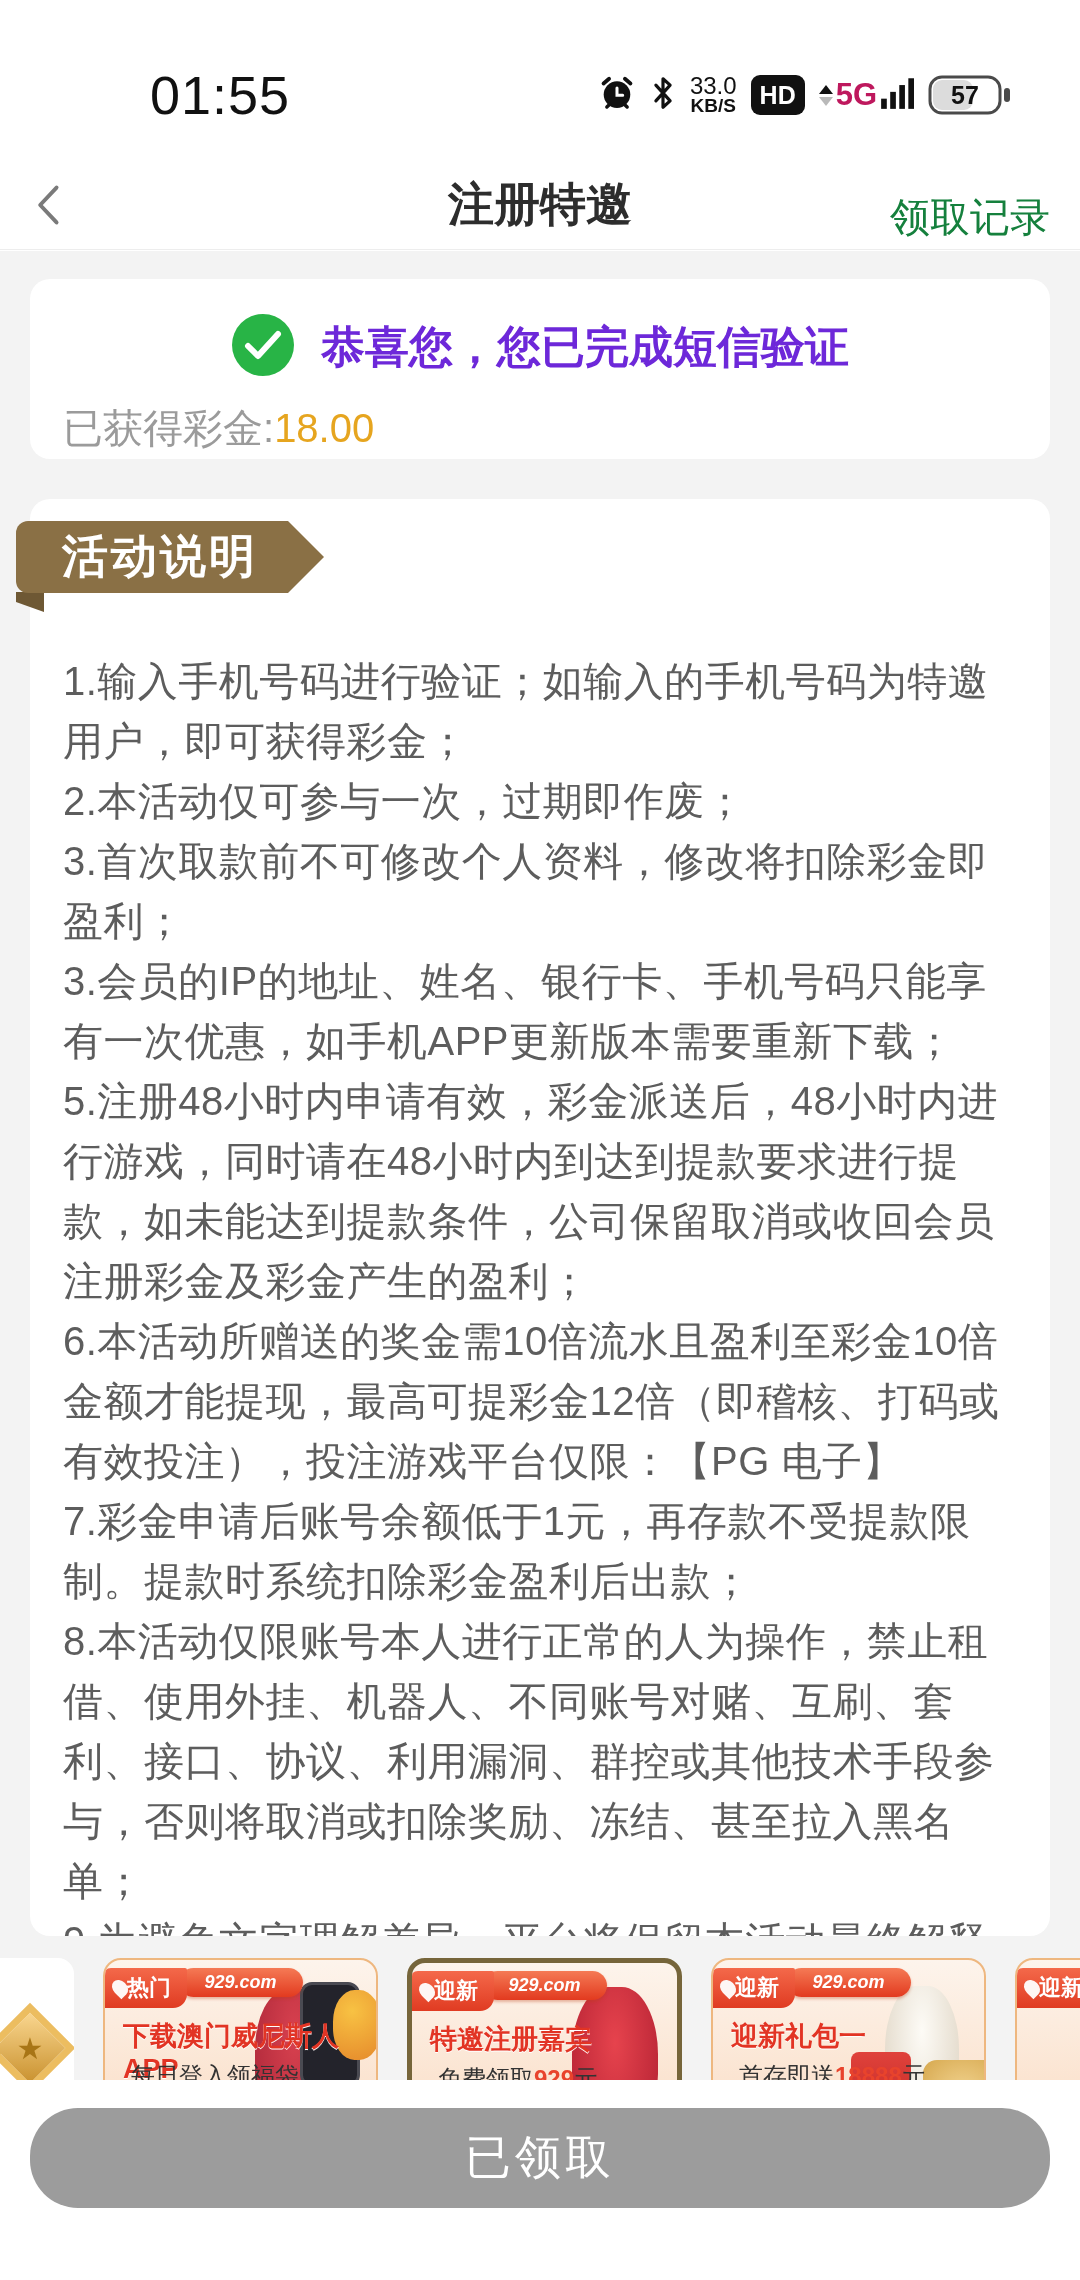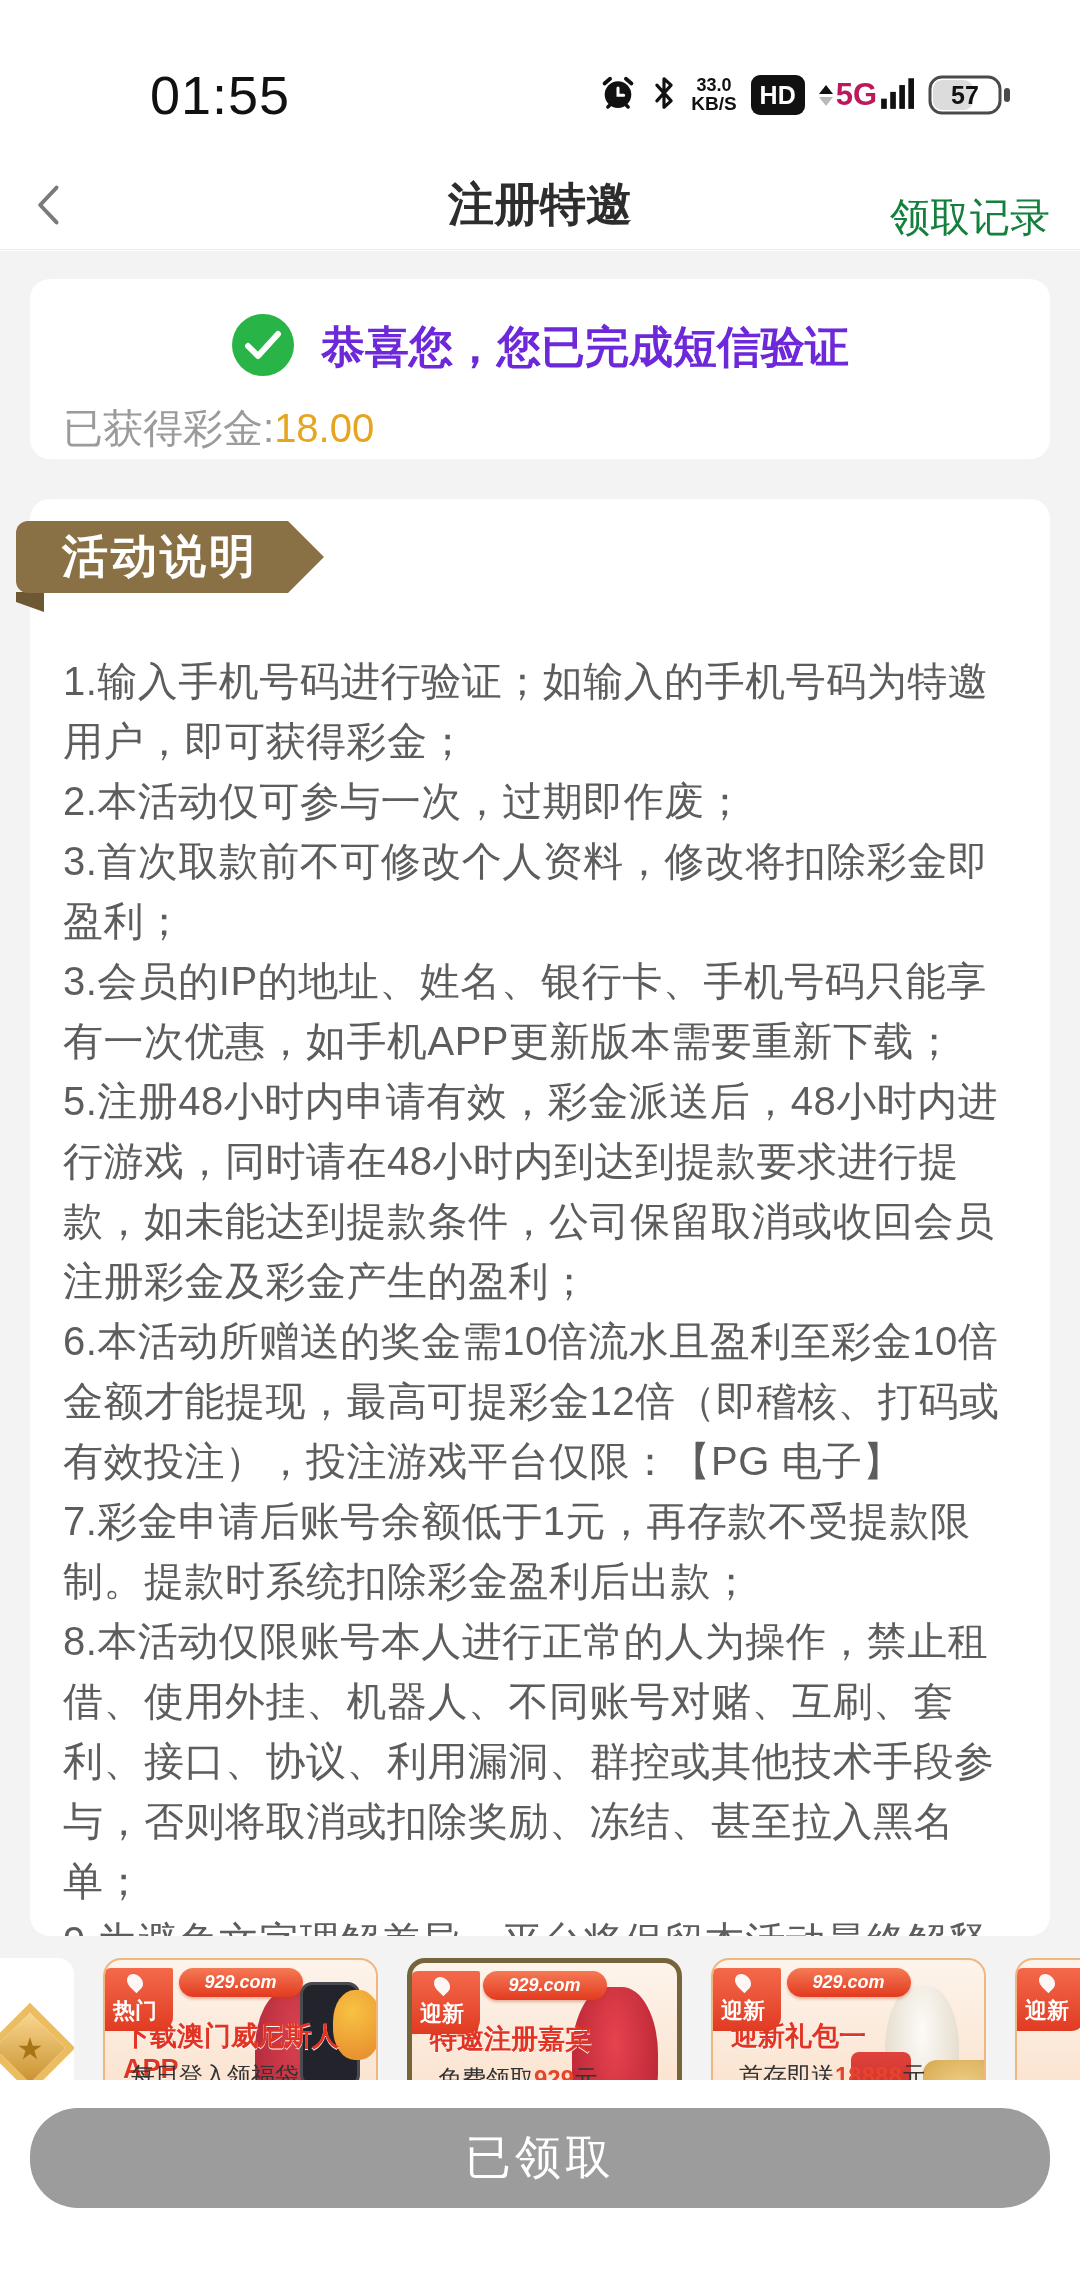--- a/index.html
+++ b/index.html
@@ -6,21 +6,21 @@
   html,body { width:1080px; height:2280px; }
   body { font-family: "Liberation Sans", "DejaVu Sans", sans-serif; }
   #screen { position:relative; width:1080px; height:2280px; background:#fff; overflow:hidden; }
 
   
   .statusbar { position:absolute; top:0; left:0; width:100%; height:160px; background:#fff;
     display:flex; align-items:center; justify-content:space-between; padding:30px 68px 0 150px; }
   .sb-time { font-size:54px; font-weight:500; color:#111; letter-spacing:1px; }
   .sb-icons { display:flex; align-items:center; gap:14px; }
   .sb-speed { display:flex; flex-direction:column; align-items:center; line-height:0.95; color:#111; }
-  .sb-speed .v { font-size:18px; font-weight:700; }
+  .sb-speed .v { font-size:24px; font-weight:400; }
   .sb-speed .u { font-size:19px; font-weight:700; }
   .sb-hd { width:54px; height:40px; background:#111; border-radius:9px; color:#fff;
     display:flex; align-items:center; justify-content:center; font-size:25px; font-weight:800; }
   .sb-net { display:flex; align-items:center; gap:3px; }
   .sb-arrows { display:flex; flex-direction:column; gap:3px; align-items:center; }
   .arr-up { width:0;height:0;border-left:7px solid transparent;border-right:7px solid transparent;border-bottom:9px solid #111; }
   .arr-dn { width:0;height:0;border-left:7px solid transparent;border-right:7px solid transparent;border-top:9px solid #b9b9b9; }
   .sb-5g { font-size:31px; font-weight:700; color:#be185d; }
 
   
@@ -56,23 +56,23 @@
   .banner-row { position:absolute; left:0; top:1707px; width:1200px; height:215px;
     display:flex; gap:29px; z-index:1; }
   .banner-stub { flex:none; width:74px; height:205px; background:#fff; border-radius:0 16px 16px 0; position:relative; overflow:hidden; }
   .medal { position:absolute; right:12px; top:58px; width:64px; height:64px; transform:rotate(45deg);
     background:linear-gradient(135deg,#f9d68f,#c9912e); border:7px solid #ecbd60; }
   .medal::after { content:"★"; position:absolute; inset:0; display:flex; align-items:center; justify-content:center;
     transform:rotate(-45deg); color:#a87516; font-size:30px; }
   .banner { flex:none; width:275px; height:205px; border-radius:18px; position:relative; overflow:hidden;
     background:linear-gradient(180deg,#fdf4ec 0%,#fbe4d1 60%,#f8d9c0 100%); border:2px solid #eeb77f; }
   .banner.highlighted { border:5px solid #76653a; }
-  .banner-tag { position:absolute; left:-2px; top:8px; display:flex; align-items:center; gap:5px;
+  .banner-tag { position:absolute; left:-2px; top:8px; display:flex; align-items:center; 
     background:linear-gradient(180deg,#f4694a,#e03b22); color:#fff; font-size:22px; font-weight:600;
-    padding:5px 16px 5px 10px; border-radius:8px 2px 14px 2px; z-index:3;flex-direction:column; }
+    padding:5px 16px 5px 10px; border-radius:8px 2px 14px 2px; z-index:3; }
   .tag-flame { width:14px; height:18px; background:#fff; border-radius:50% 50% 50% 0; transform:rotate(-45deg); opacity:.95; }
   .banner-domain { position:absolute; left:50%; top:8px; transform:translateX(-50%);
     background:linear-gradient(180deg,#f57a55,#e23a1f); color:#fff; font-size:18px; font-weight:700; font-style:italic;
     padding:4px 26px; border-radius:16px; z-index:2; box-shadow:0 2px 3px rgba(190,60,20,.35); }
   .banner-title { position:absolute; left:18px; top:58px; font-size:27px; font-weight:800; color:#e23424;
     text-shadow:0 1px 0 #fff; z-index:2; }
   .banner-sub { position:absolute; left:26px; top:100px; font-size:24px; color:#333; z-index:2; }
   .banner-sub .hl { color:#e8432c; font-weight:600; }
   .banner-art { position:absolute; inset:0; z-index:1; }
   .blob { position:absolute; border-radius:50%; }

